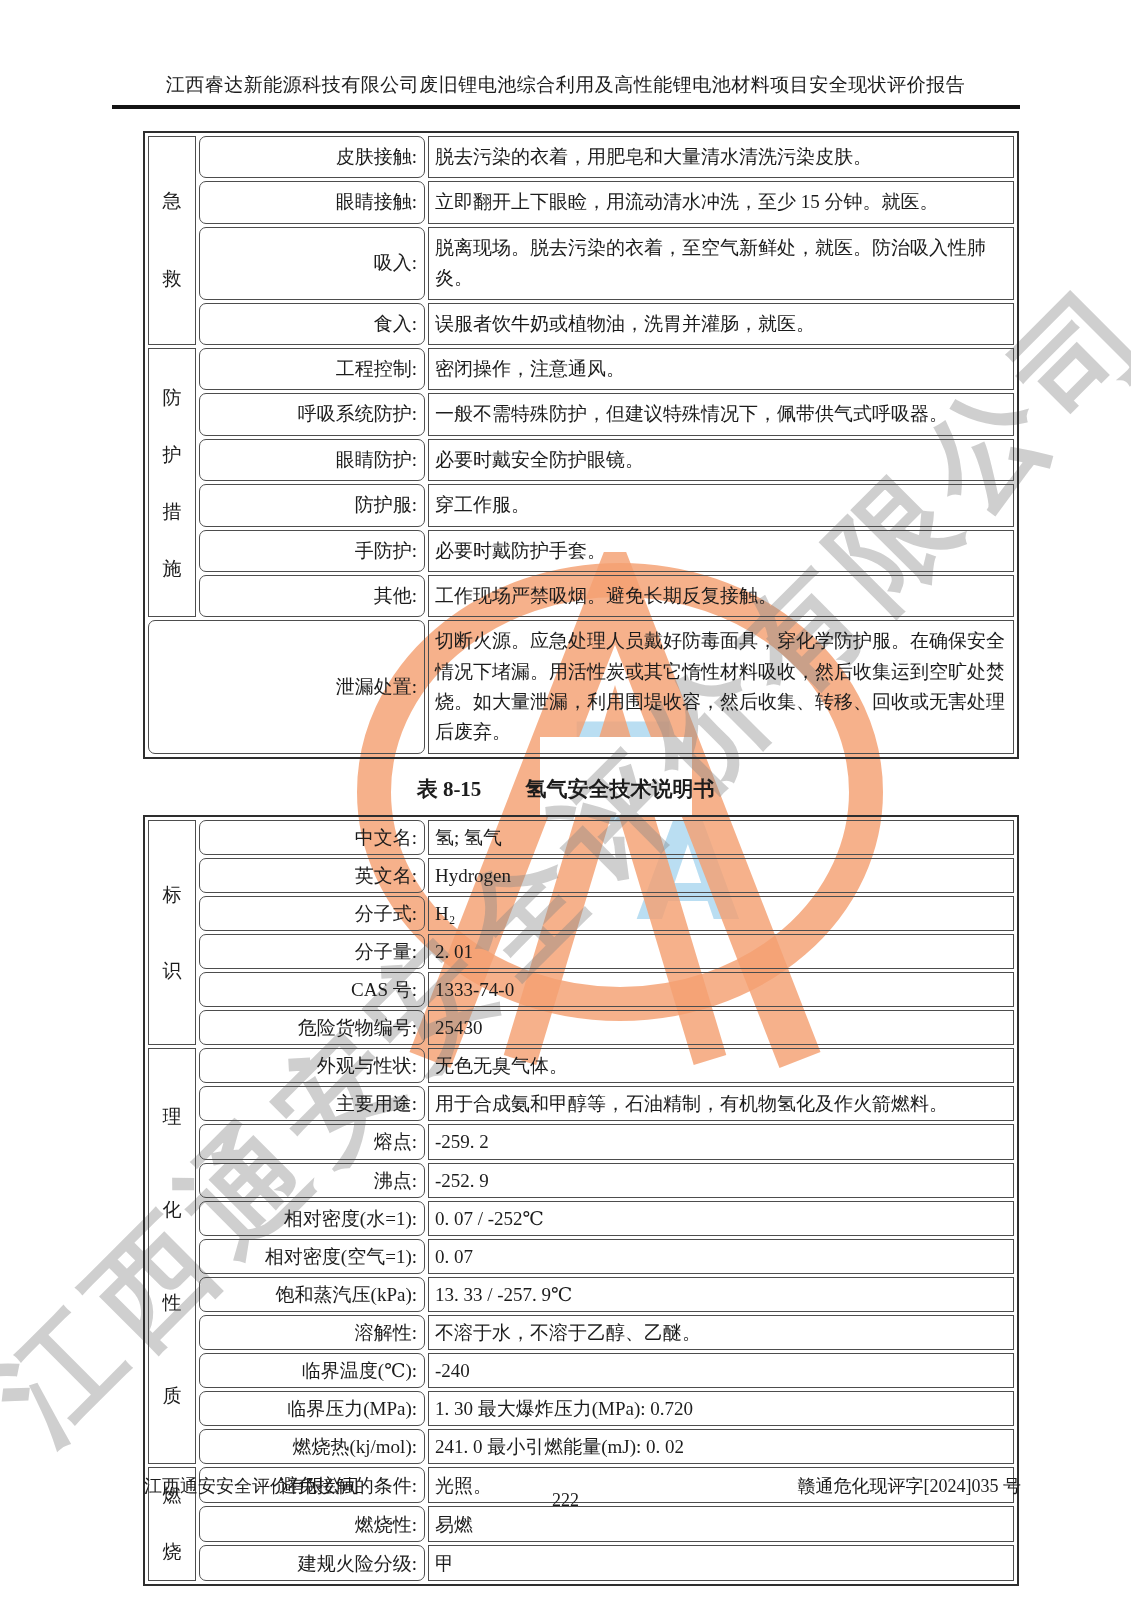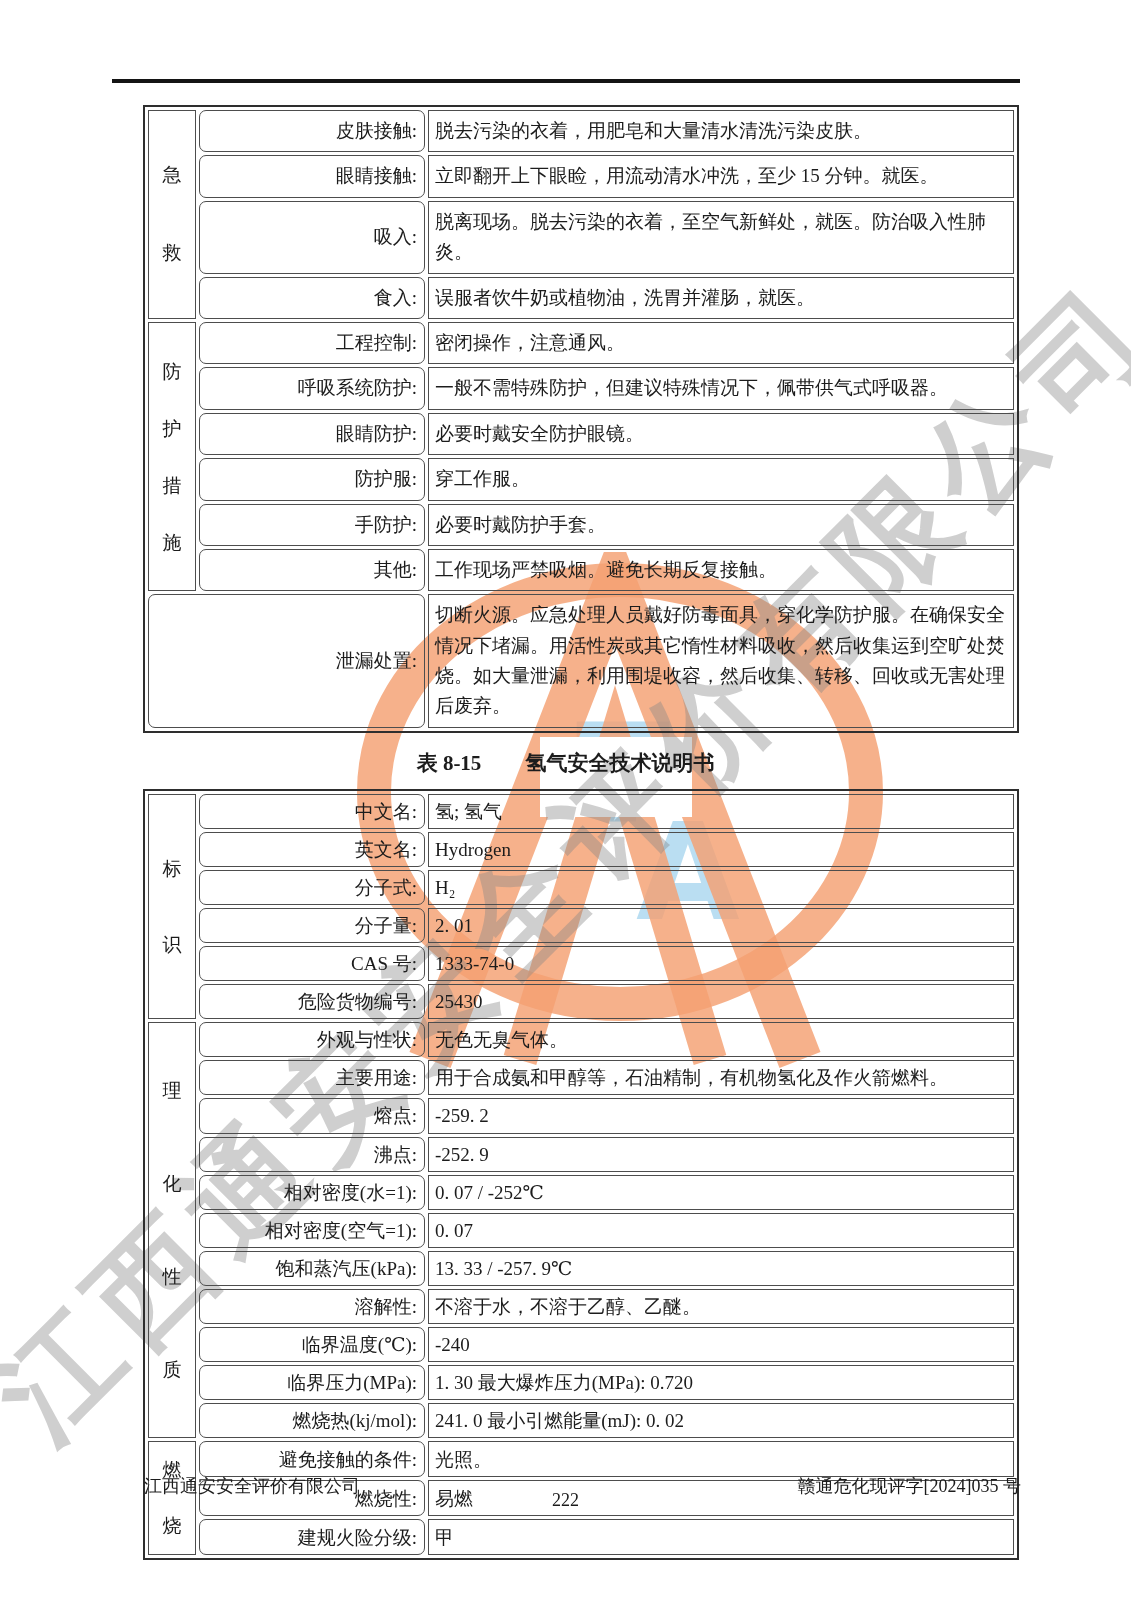--- a/index.html
+++ b/index.html
@@ -77,20 +77,21 @@
         <path d="M 95 508 L 280 32 L 465 508" stroke-width="44"></path>
         <path d="M 185 508 L 280 192 L 375 508" stroke-width="34"></path>
       </g>
       <rect x="205" y="185" width="152" height="80" fill="#ffffff"></rect>
     </svg>
     <div class="wm-diag">江西通安安全评价有限公司</div>
   </div>
 
   <div class="content">
 
+    <div class="doc-header">江西睿达新能源科技有限公司废旧锂电池综合利用及高性能锂电池材料项目安全现状评价报告</div>
     <div class="header-rule"></div>
 
     <table class="msds t1">
       <colgroup>
           <col class="col-grp">
           <col class="col-lbl">
           <col class="col-val">
         </colgroup>
       <tbody>
           <tr>

